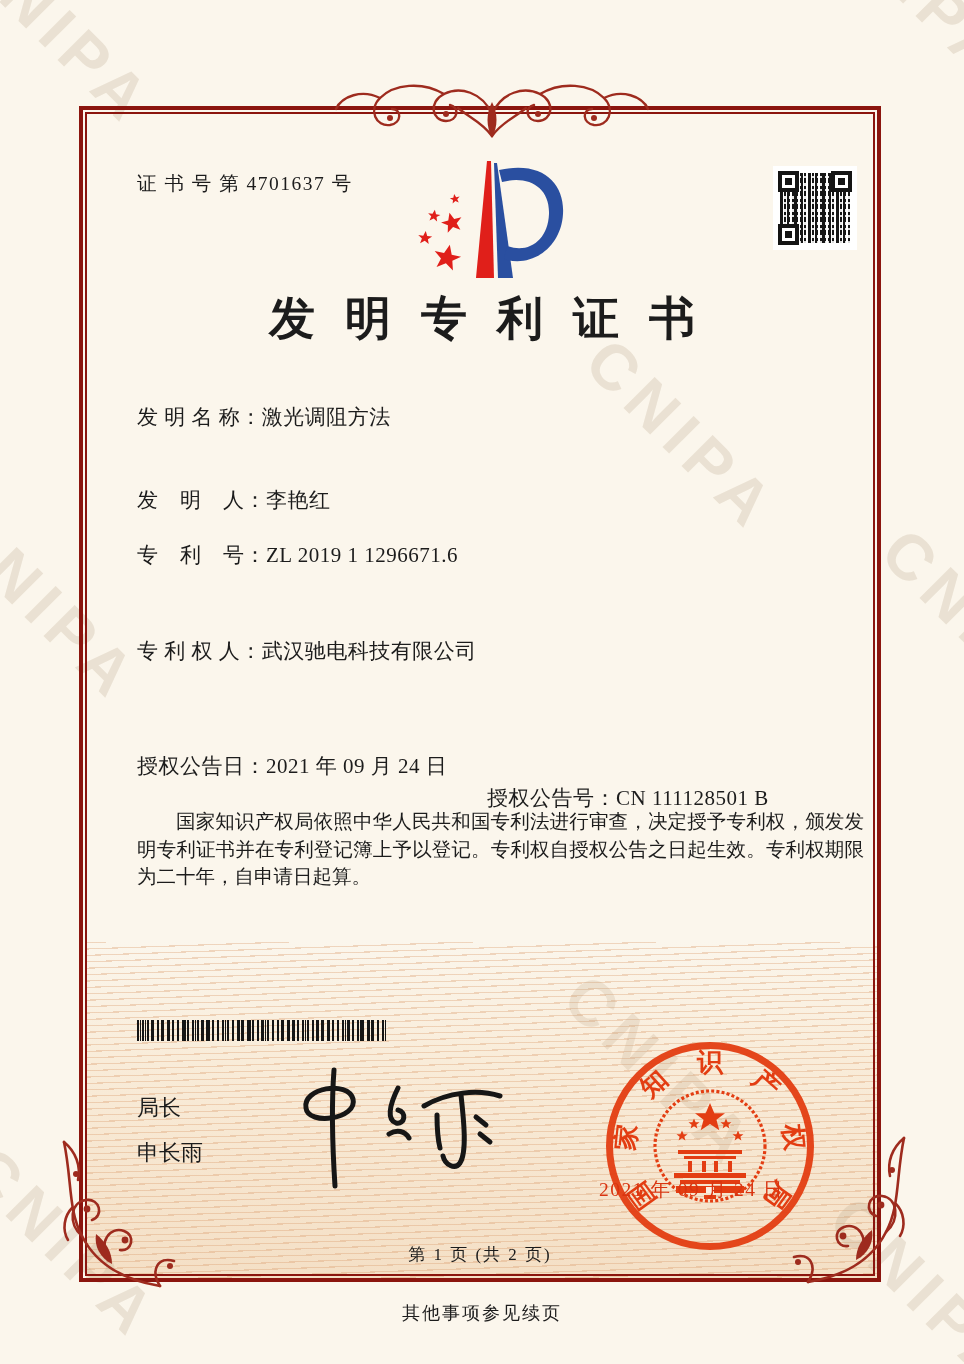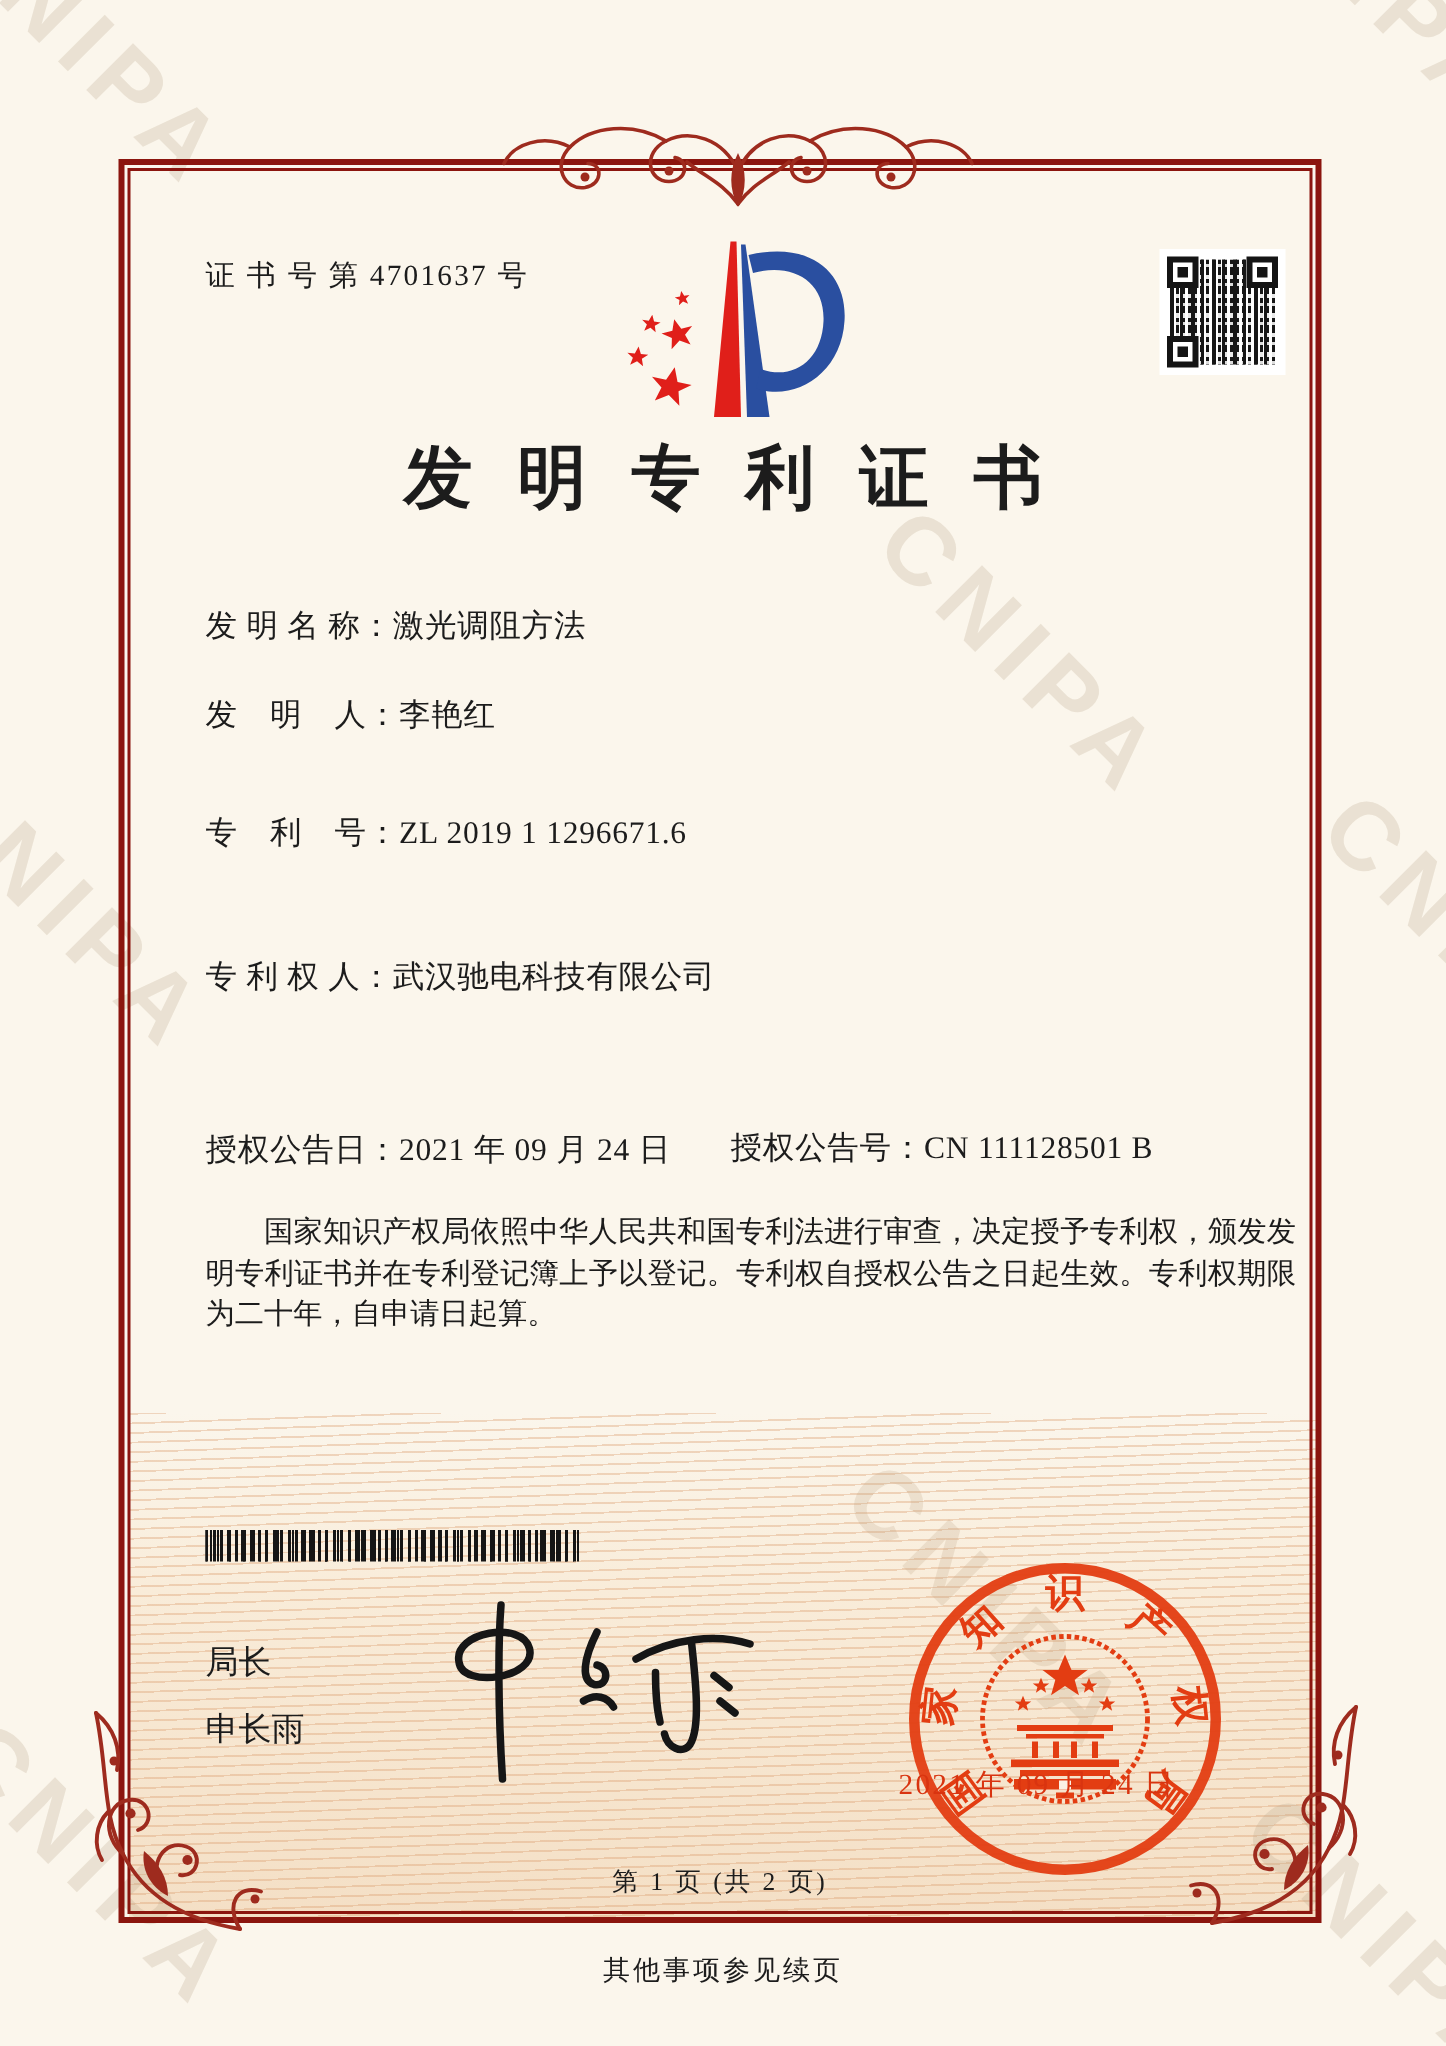--- a/index.html
+++ b/index.html
@@ -176,33 +176,33 @@
     <div class="qf tl"></div>
     <div class="qf tr"></div>
     <div class="qf bl"></div>
   </div>
 
   <div class="z title">发明专利证书</div>
 
   <div class="z row" style="top:403px;">
     <span class="lab">发 明 名 称：</span><span>激光调阻方法</span>
   </div>
-  <div class="z row" style="top:462px;text-align:center;">
+  <div class="z row" style="top:486px;text-align:center;">
     <span class="lab">发　明　人：</span><span>李艳红</span>
   </div>
   <div class="z row" style="top:541px;">
     <span class="lab">专　利　号：</span><span>ZL 2019 1 1296671.6</span>
   </div>
   <div class="z row" style="top:637px;">
     <span class="lab">专 利 权 人：</span><span>武汉驰电科技有限公司</span>
   </div>
   <div class="z row" style="top:752px;">
     <span class="lab">授权公告日：</span><span>2021 年 09 月 24 日</span>
   </div>
-  <div class="z row" style="top:751px; left:487px;">
+  <div class="z row" style="top:784px; left:487px;">
     <span class="lab">授权公告号：</span><span>CN 111128501 B</span>
   </div>
 
   <div class="z legal">
     <p>国家知识产权局依照中华人民共和国专利法进行审查，决定授予专利权，颁发发明专利证书并在专利登记簿上予以登记。专利权自授权公告之日起生效。专利权期限为二十年，自申请日起算。</p>
   </div>
 
   <div class="z barcode"></div>
 
   <div class="z signer-title">局长</div>

